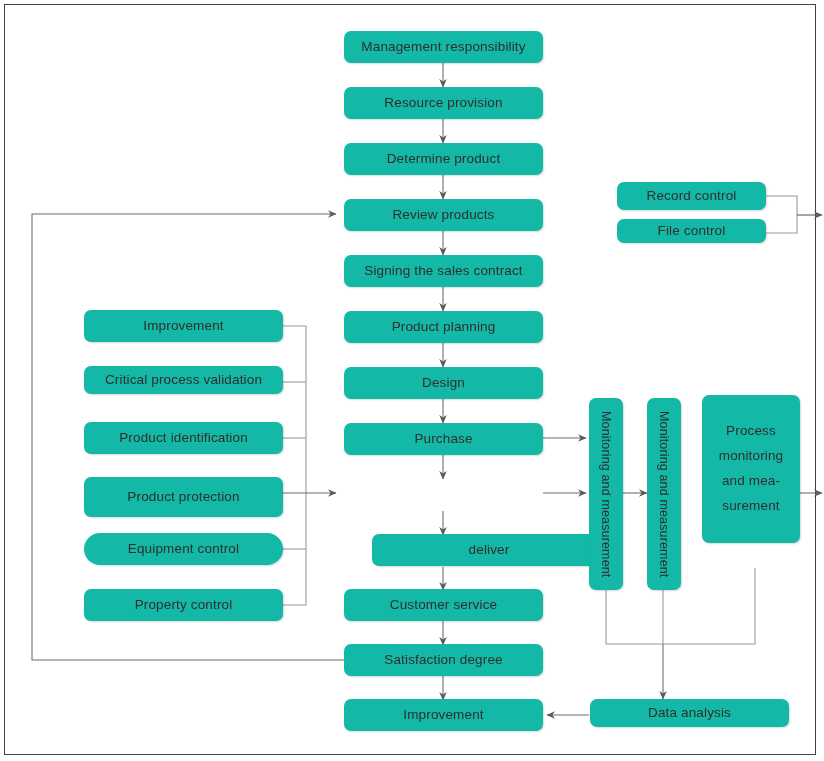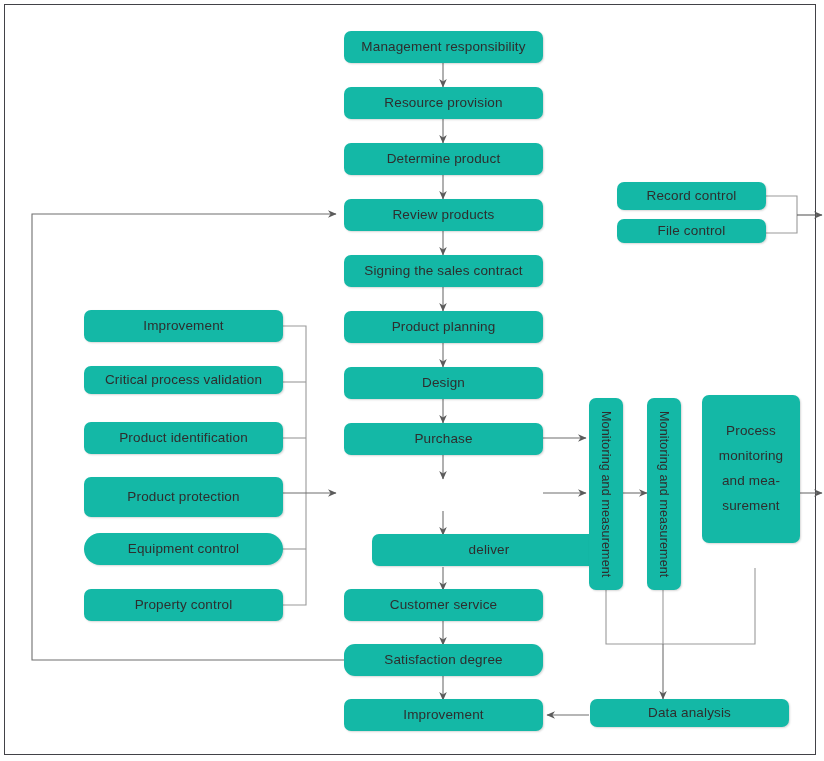--- a/index.html
+++ b/index.html
@@ -143,21 +143,21 @@
 
   <div class="node" style="left:344px; top:367px; width:199px; height:32px;">Design</div>
 
   <div class="node" style="left:344px; top:423px; width:199px; height:32px;">Purchase</div>
 
 
   <div class="node" style="left:344px; top:534px; width:234px; height:32px;margin-left:28px;">deliver</div>
 
   <div class="node" style="left:344px; top:589px; width:199px; height:32px;">Customer service</div>
 
-  <div class="node" style="left:344px; top:644px; width:199px; height:32px;border-radius:11px;">Satisfaction degree</div>
+  <div class="node" style="left:344px; top:644px; width:199px; height:32px;">Satisfaction degree</div>
 
   <div class="node" style="left:344px; top:699px; width:199px; height:32px;">Improvement</div>
 
   <div class="node" style="left:84px; top:310px; width:199px; height:32px;">Improvement</div>
 
   <div class="node" style="left:84px; top:366px; width:199px; height:28px;">Critical process validation</div>
 
   <div class="node" style="left:84px; top:422px; width:199px; height:32px;">Product identification</div>
 
   <div class="node" style="left:84px; top:477px; width:199px; height:40px;">Product protection</div>

